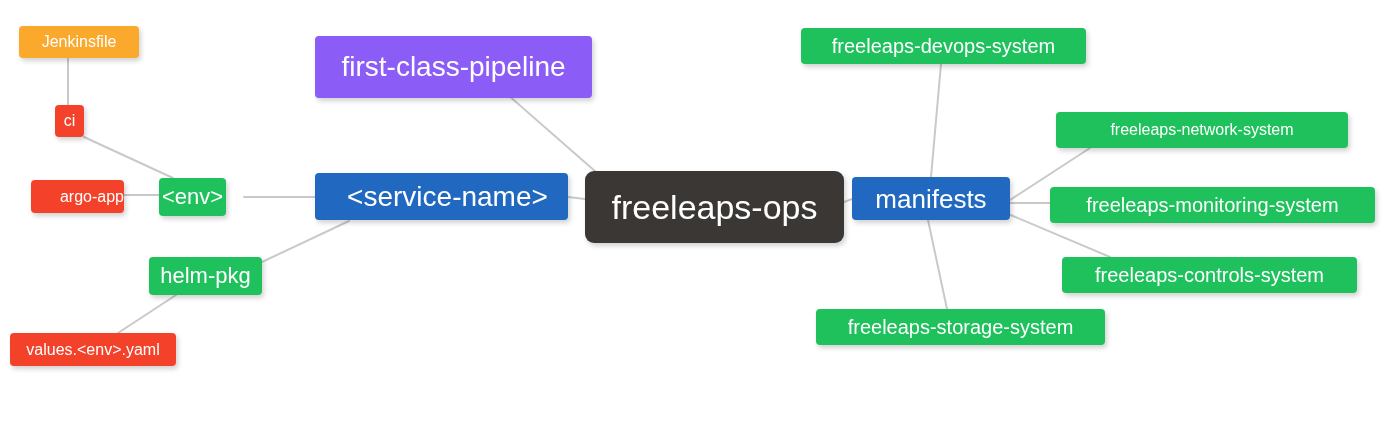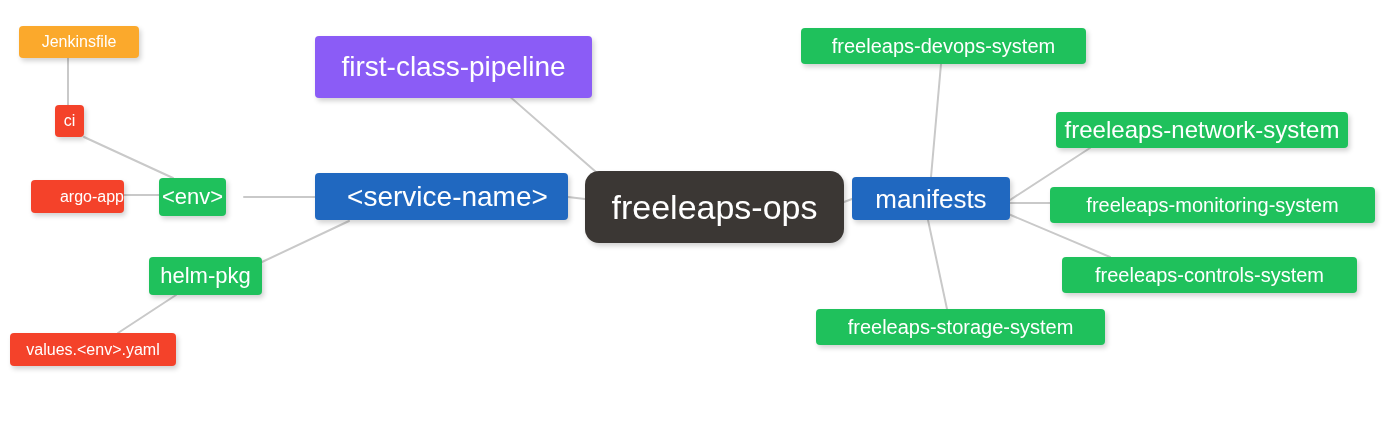--- a/index.html
+++ b/index.html
@@ -17,21 +17,21 @@
     box-sizing:border-box;
     display:flex;align-items:center;justify-content:center;
     color:#ffffff;
     border-radius:4px;
     white-space:nowrap;
     box-shadow:2px 3px 5px rgba(0,0,0,0.18);
     letter-spacing:0px;
     line-height:1;
     user-select:none;
   }
-  .n-root{border-radius:14px;}
+  .n-root{border-radius:9px;}
 </style>
 </head>
 <body>
 
 <div id="canvas">
   <svg id="edges" viewBox="0 0 1390 421" width="1390" height="421" xmlns="http://www.w3.org/2000/svg">
       <line x1="596" y1="172" x2="500" y2="88" stroke="#c9c9c9" stroke-width="2" stroke-linecap="round"></line>
       <line x1="585" y1="199" x2="568" y2="197" stroke="#c9c9c9" stroke-width="2" stroke-linecap="round"></line>
       <line x1="844" y1="202" x2="852" y2="199" stroke="#c9c9c9" stroke-width="2" stroke-linecap="round"></line>
       <line x1="315" y1="197" x2="244" y2="197" stroke="#c9c9c9" stroke-width="2" stroke-linecap="round"></line>
@@ -61,21 +61,21 @@
       </div>
       <div class="node" style="left: 159px; top: 178px; width: 67px; height: 38px; background: rgb(31, 193, 92); font-size: 22px;">
         <span>&lt;env&gt;</span>
       </div>
       <div class="node" style="left: 149px; top: 257px; width: 113px; height: 38px; background: rgb(31, 193, 92); font-size: 22px;">
         <span>helm-pkg</span>
       </div>
       <div class="node" style="left: 801px; top: 28px; width: 285px; height: 36px; background: rgb(31, 193, 92); font-size: 20px;">
         <span>freeleaps-devops-system</span>
       </div>
-      <div class="node" style="left: 1056px; top: 112px; width: 292px; height: 36px; background: rgb(31, 193, 92); font-size: 24px;">
+      <div class="node" style="left: 1056px; top: 112px; width: 292px; height: 36px; background: rgb(31, 193, 92); font-size: 16px;">
         <span>freeleaps-network-system</span>
       </div>
       <div class="node" style="left: 1050px; top: 187px; width: 325px; height: 36px; background: rgb(31, 193, 92); font-size: 20px;">
         <span>freeleaps-monitoring-system</span>
       </div>
       <div class="node" style="left: 1062px; top: 257px; width: 295px; height: 36px; background: rgb(31, 193, 92); font-size: 20px;">
         <span>freeleaps-controls-system</span>
       </div>
       <div class="node" style="left: 816px; top: 309px; width: 289px; height: 36px; background: rgb(31, 193, 92); font-size: 20px;">
         <span>freeleaps-storage-system</span>

